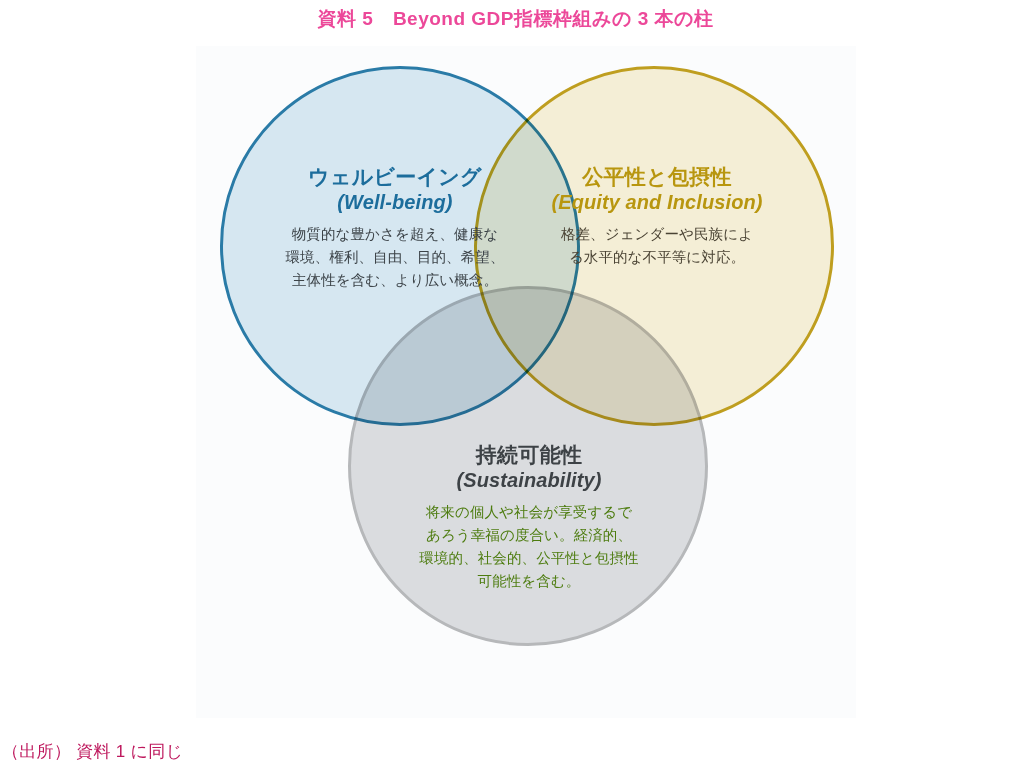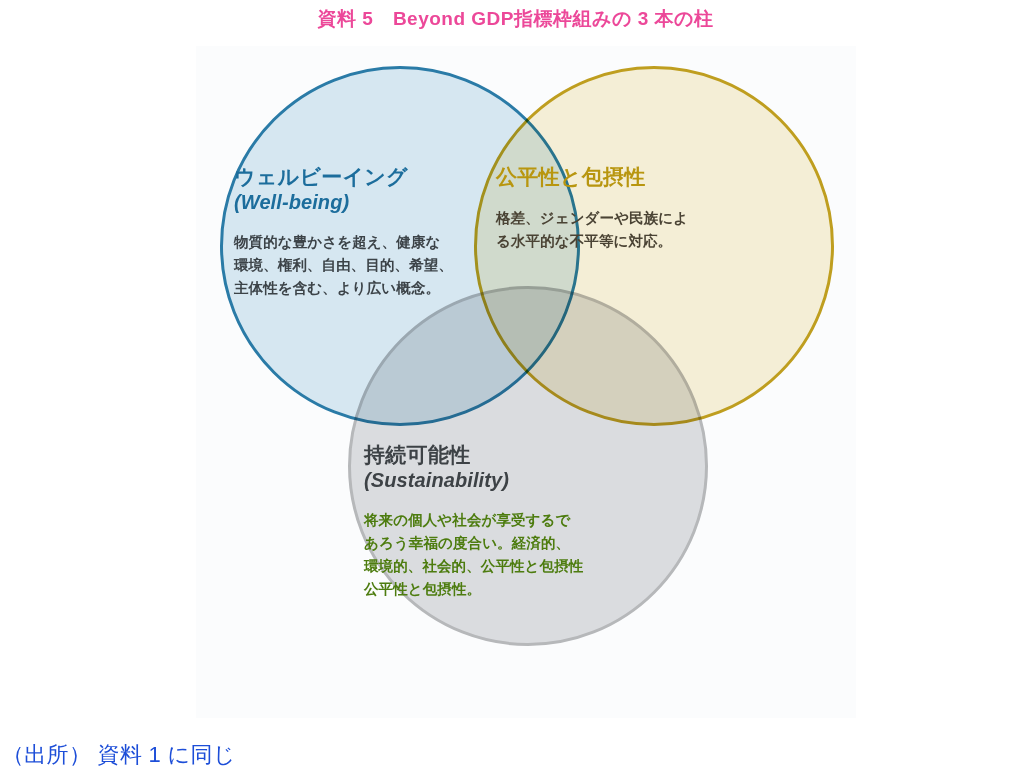--- a/index.html
+++ b/index.html
@@ -79,21 +79,21 @@
     width: 360px;
     height: 360px;
     background: rgba(215, 216, 218, 0.82);
     border: 3px solid #b9babc;
     mix-blend-mode: multiply;
   }
 
   
   .label-block {
     position: absolute;
-    text-align: left;
+    text-align: center;
     z-index: 5;
   }
 
   .label-heading {
     font-size: 21px;
     font-weight: 700;
     line-height: 1.22;
     letter-spacing: 0.3px;
     white-space: nowrap;
   }
@@ -101,23 +101,23 @@
   .label-heading-en {
     font-size: 20px;
     font-weight: 700;
     line-height: 1.22;
     letter-spacing: 0.1px;
     white-space: nowrap;
     font-style: italic;
   }
 
   .label-body {
-    margin-top: 17px;
+    margin-top: 9px;
     font-size: 14.5px;
-    font-weight: 700;
+    font-weight: 400;
     line-height: 1.58;
     letter-spacing: 0.1px;
   }
 
   
   .block-wellbeing {
     left: 38px;
     top: 118px;
     width: 322px;
   }
@@ -159,23 +159,23 @@
 
   .label-body .line {
     display: block;
   }
 
   
   .source-note {
     position: absolute;
     left: 2px;
     top: 740px;
-    font-size: 22px;
+    font-size: 17px;
     letter-spacing: 0.3px;
-    color: #1d4ed8;
+    color: #be185d;
     white-space: nowrap;
   }
 </style>
 </head>
 <body>
 
 <div class="figure-title">資料 5　Beyond GDP指標枠組みの 3 本の柱</div>
 
 <div class="diagram-frame">
   <div class="venn-stage">
@@ -191,33 +191,34 @@
       <div class="label-heading-en">(Well-being)</div>
       <div class="label-body">
         <span class="line">物質的な豊かさを超え、健康な</span>
         <span class="line">環境、権利、自由、目的、希望、</span>
         <span class="line">主体性を含む、より広い概念。</span>
       </div>
     </div>
 
     <div class="label-block block-equity">
       <div class="label-heading">公平性と包摂性</div>
+      <div class="label-heading-en">(Equity and Inclusion)</div>
       <div class="label-body">
         <span class="line">格差、ジェンダーや民族によ</span>
         <span class="line">る水平的な不平等に対応。</span>
       </div>
     </div>
 
     <div class="label-block block-sustainability">
       <div class="label-heading">持続可能性</div>
       <div class="label-heading-en">(Sustainability)</div>
       <div class="label-body">
         <span class="line">将来の個人や社会が享受するで</span>
         <span class="line">あろう幸福の度合い。経済的、</span>
         <span class="line">環境的、社会的、公平性と包摂性</span>
-        <span class="line">公平性と包摂性。</span>
+        <span class="line">可能性を含む。</span>
       </div>
     </div>
 
   </div>
 </div>
 
 <div class="source-note">（出所） 資料 1 に同じ</div>
 
 </body></html>

